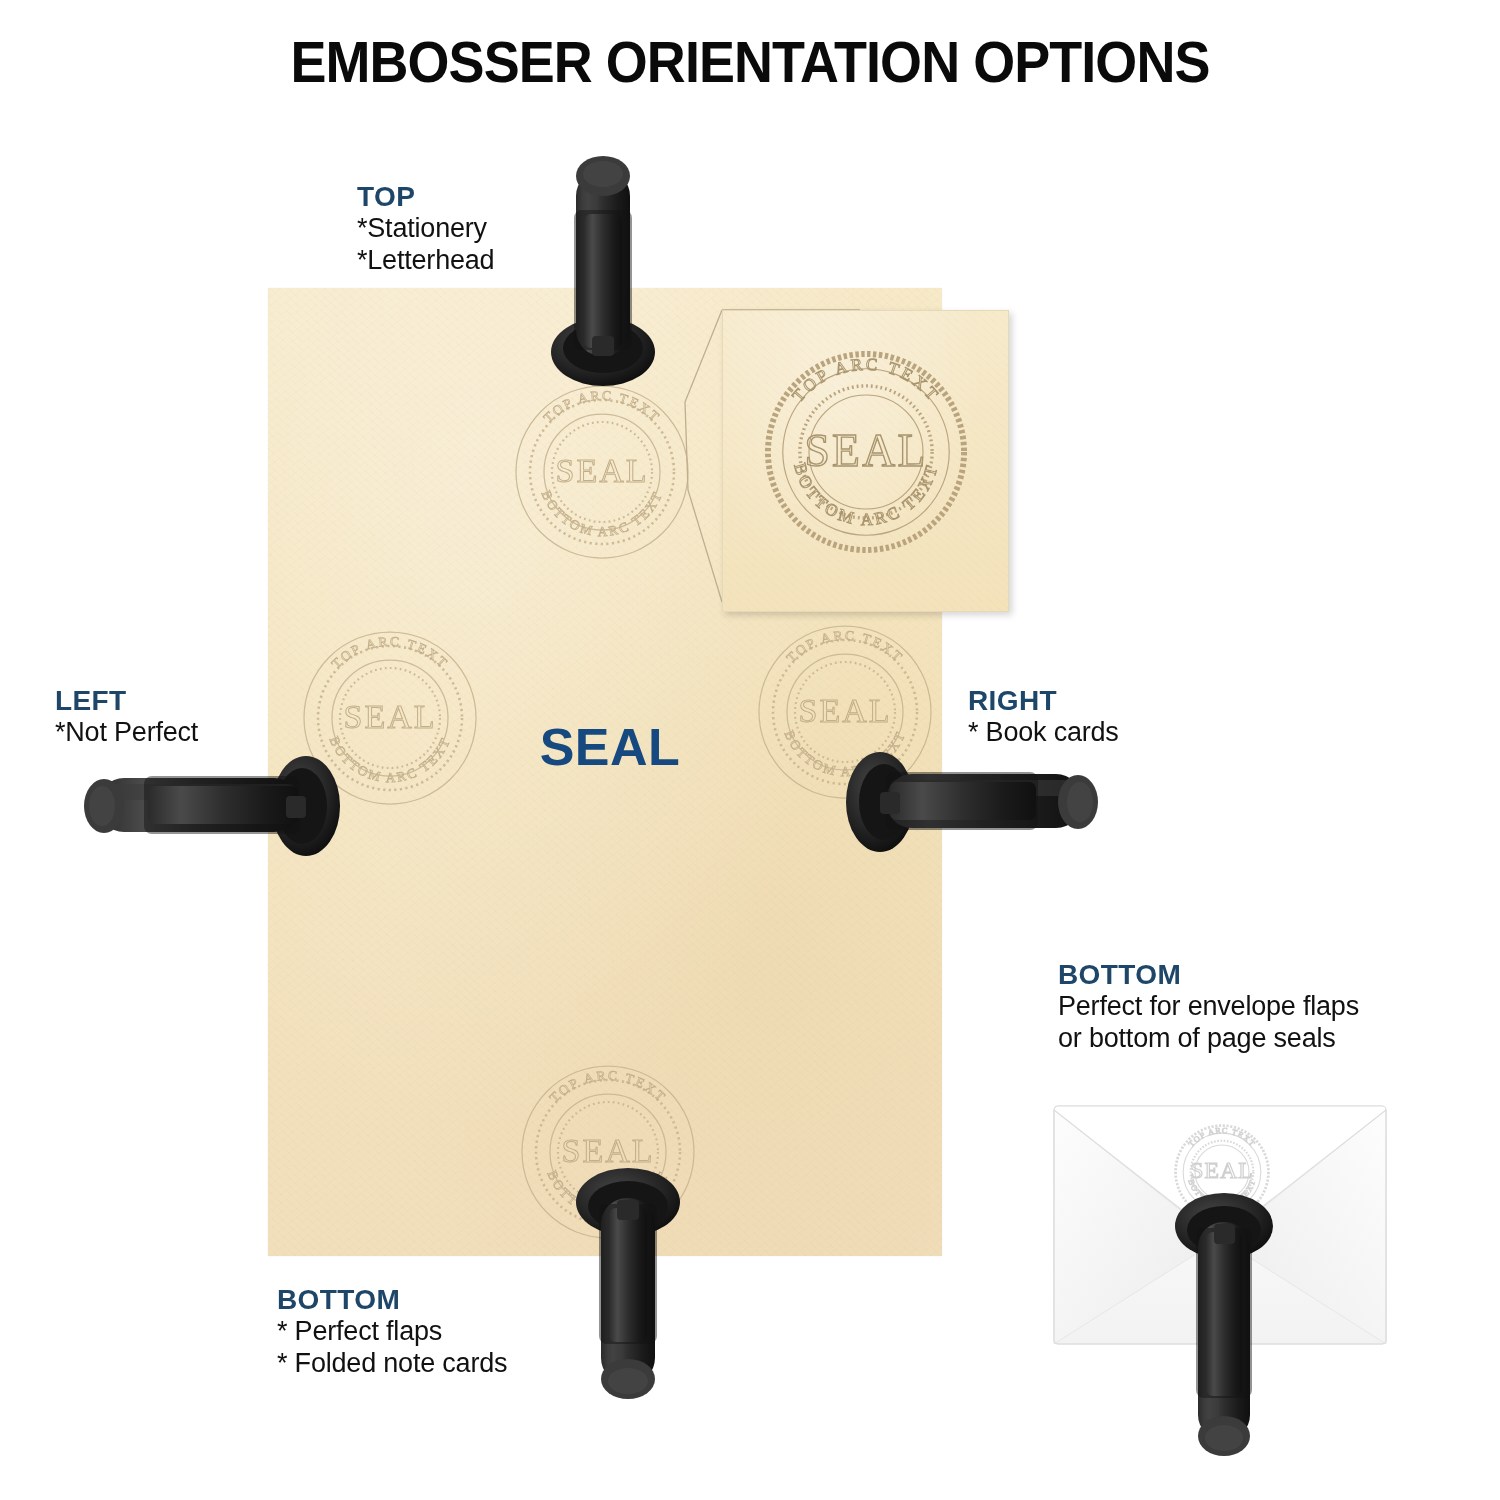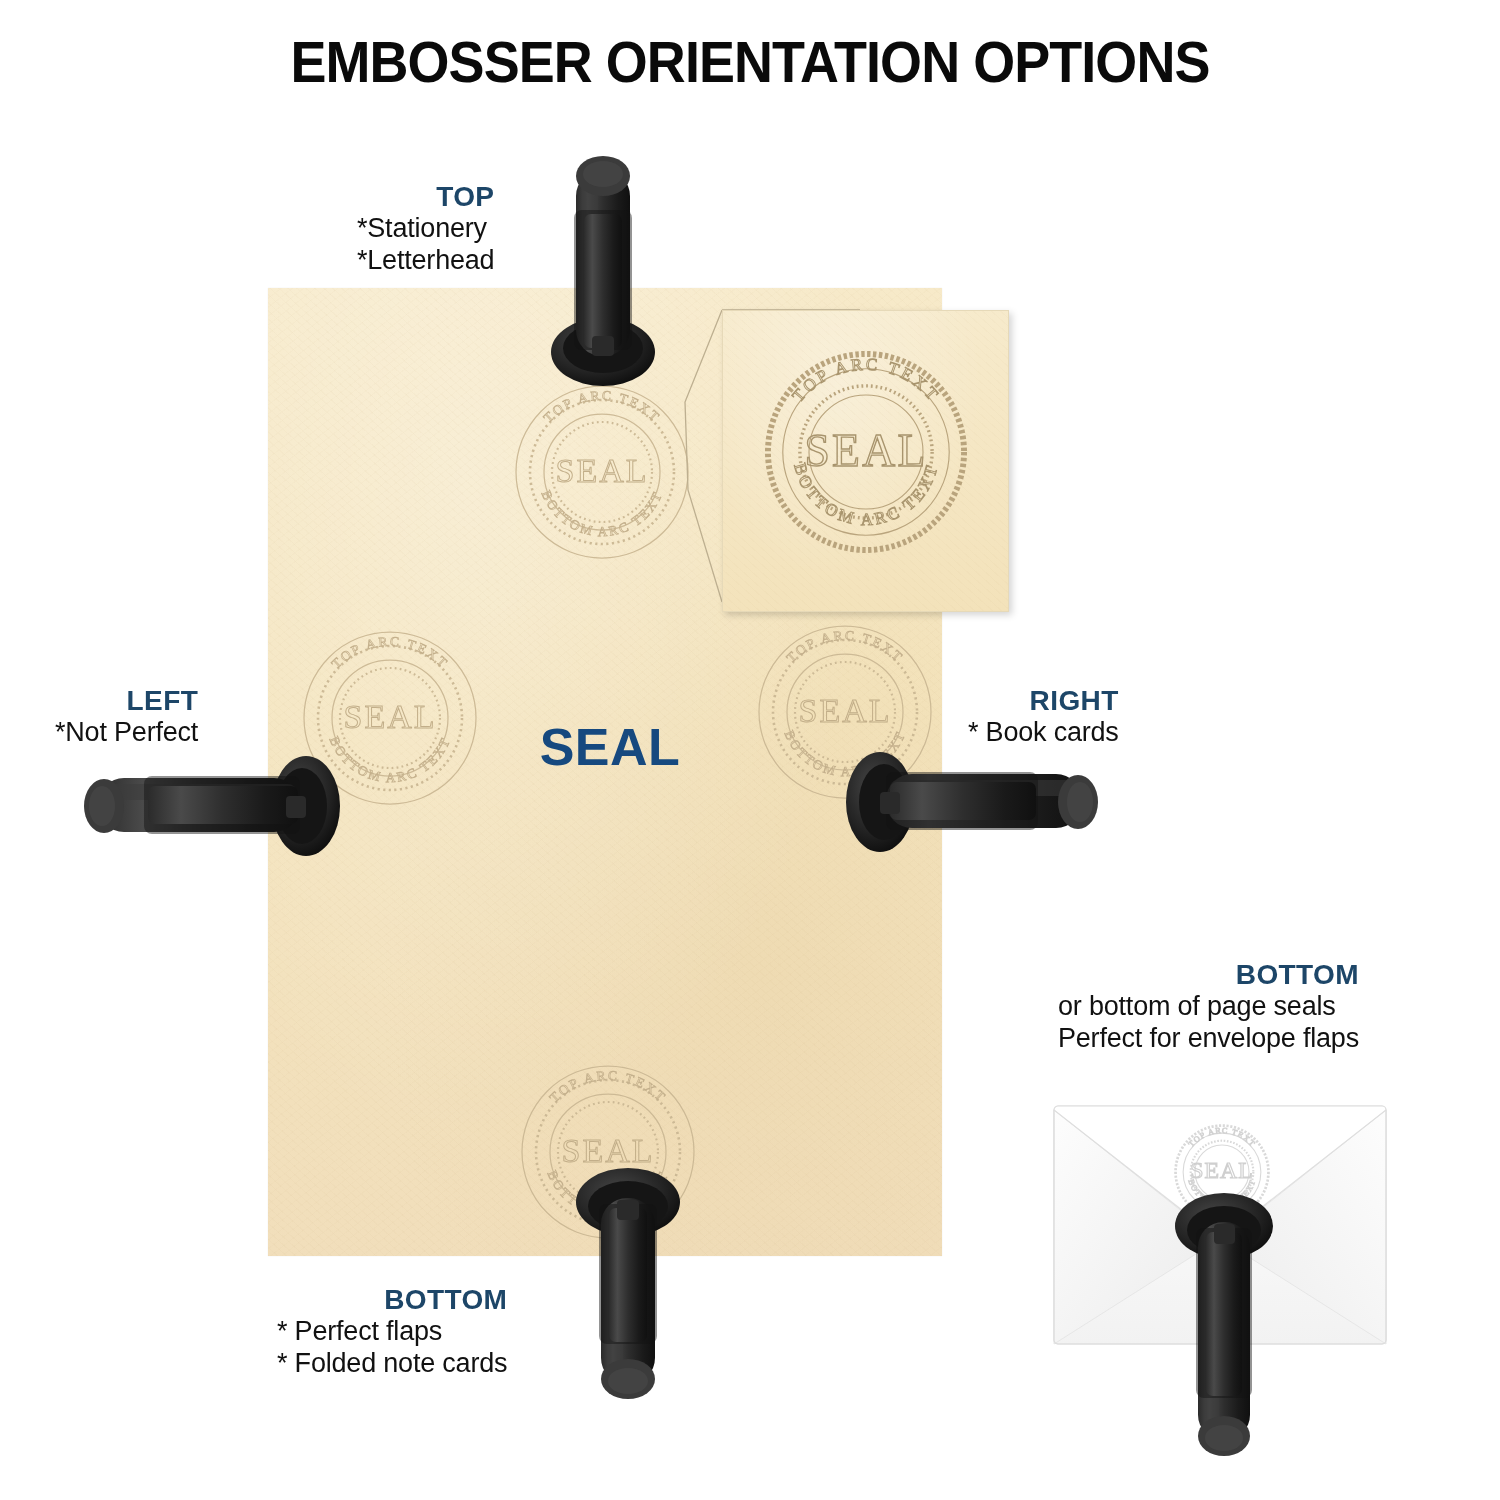--- a/index.html
+++ b/index.html
@@ -59,21 +59,21 @@
   
   .embosser{position:absolute;}
   .embosser svg{display:block;overflow:visible;}
 
   
   #envelope{left:1050px;top:1100px;width:340px;height:252px;}
 
   
   .label{position:absolute;line-height:1.18;}
   .label .hd{
-    font-size:28px;font-weight:bold;color:#1d4668;letter-spacing:.4px;text-align:right;
+    font-size:28px;font-weight:bold;color:#1d4668;letter-spacing:.4px;
   }
   .label .ln{
     font-size:27px;font-weight:normal;color:#111111;letter-spacing:-.2px;
   }
   #lbl-top{left:357px;top:180px;}
   #lbl-left{left:55px;top:684px;}
   #lbl-right{left:968px;top:684px;}
   #lbl-bottom-left{left:277px;top:1283px;}
   #lbl-bottom-right{left:1058px;top:958px;}
 
@@ -352,15 +352,15 @@
 </div>
 
 <div class="label" id="lbl-bottom-left">
   <div class="hd">BOTTOM</div>
   <div class="ln">* Perfect flaps</div>
   <div class="ln">* Folded note cards</div>
 </div>
 
 <div class="label" id="lbl-bottom-right">
   <div class="hd">BOTTOM</div>
+  <div class="ln">Perfect for envelope flaps</div>
   <div class="ln">or bottom of page seals</div>
-  <div class="ln">Perfect for envelope flaps</div>
 </div>
 
 </body></html>

